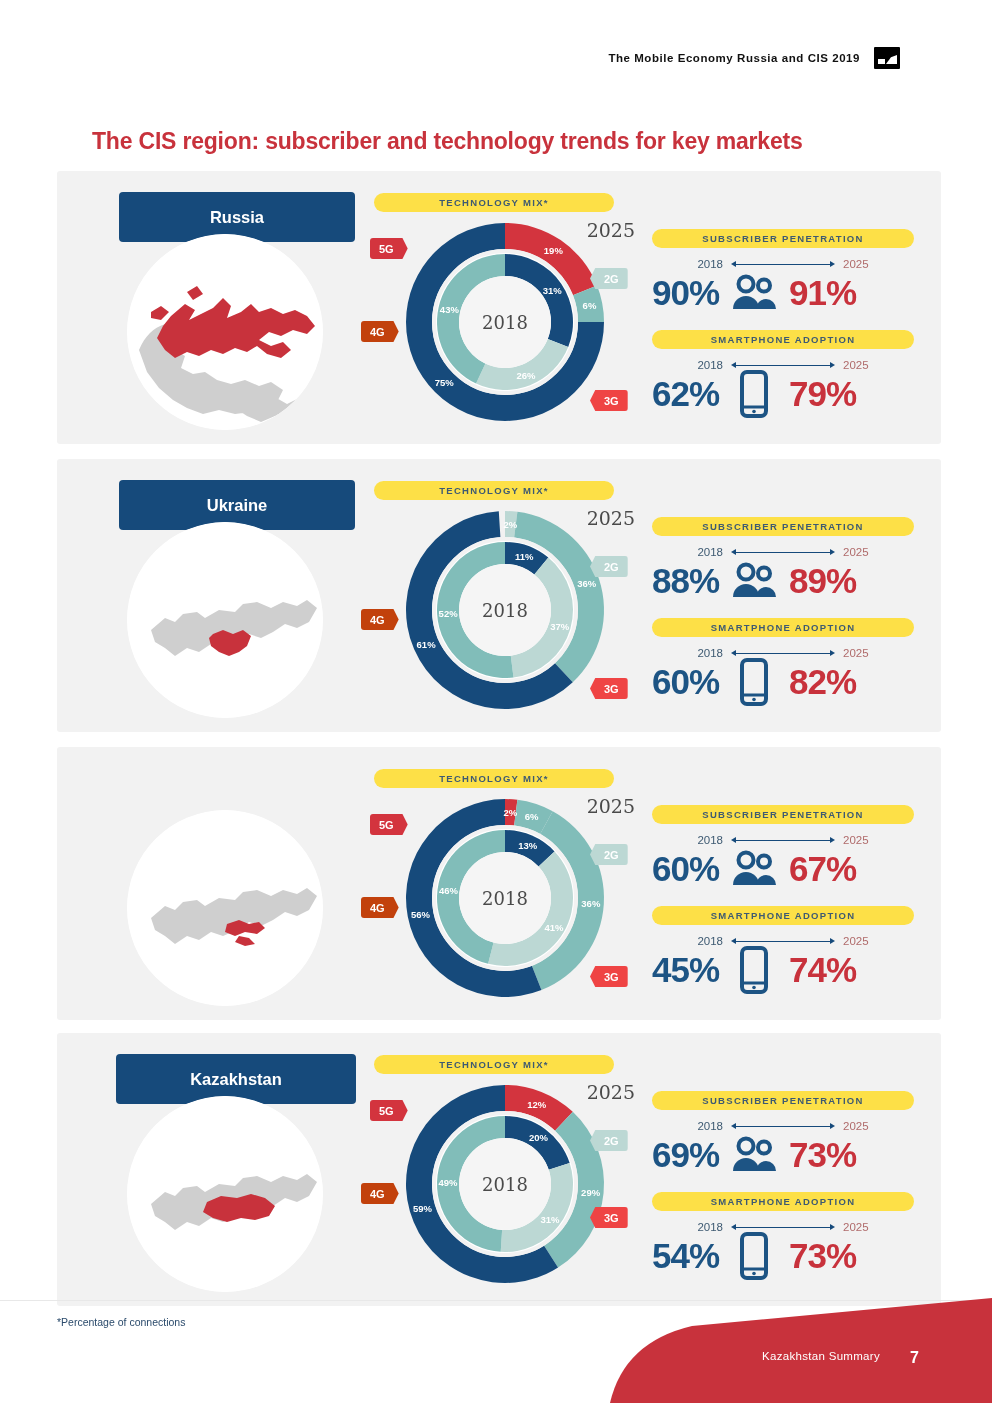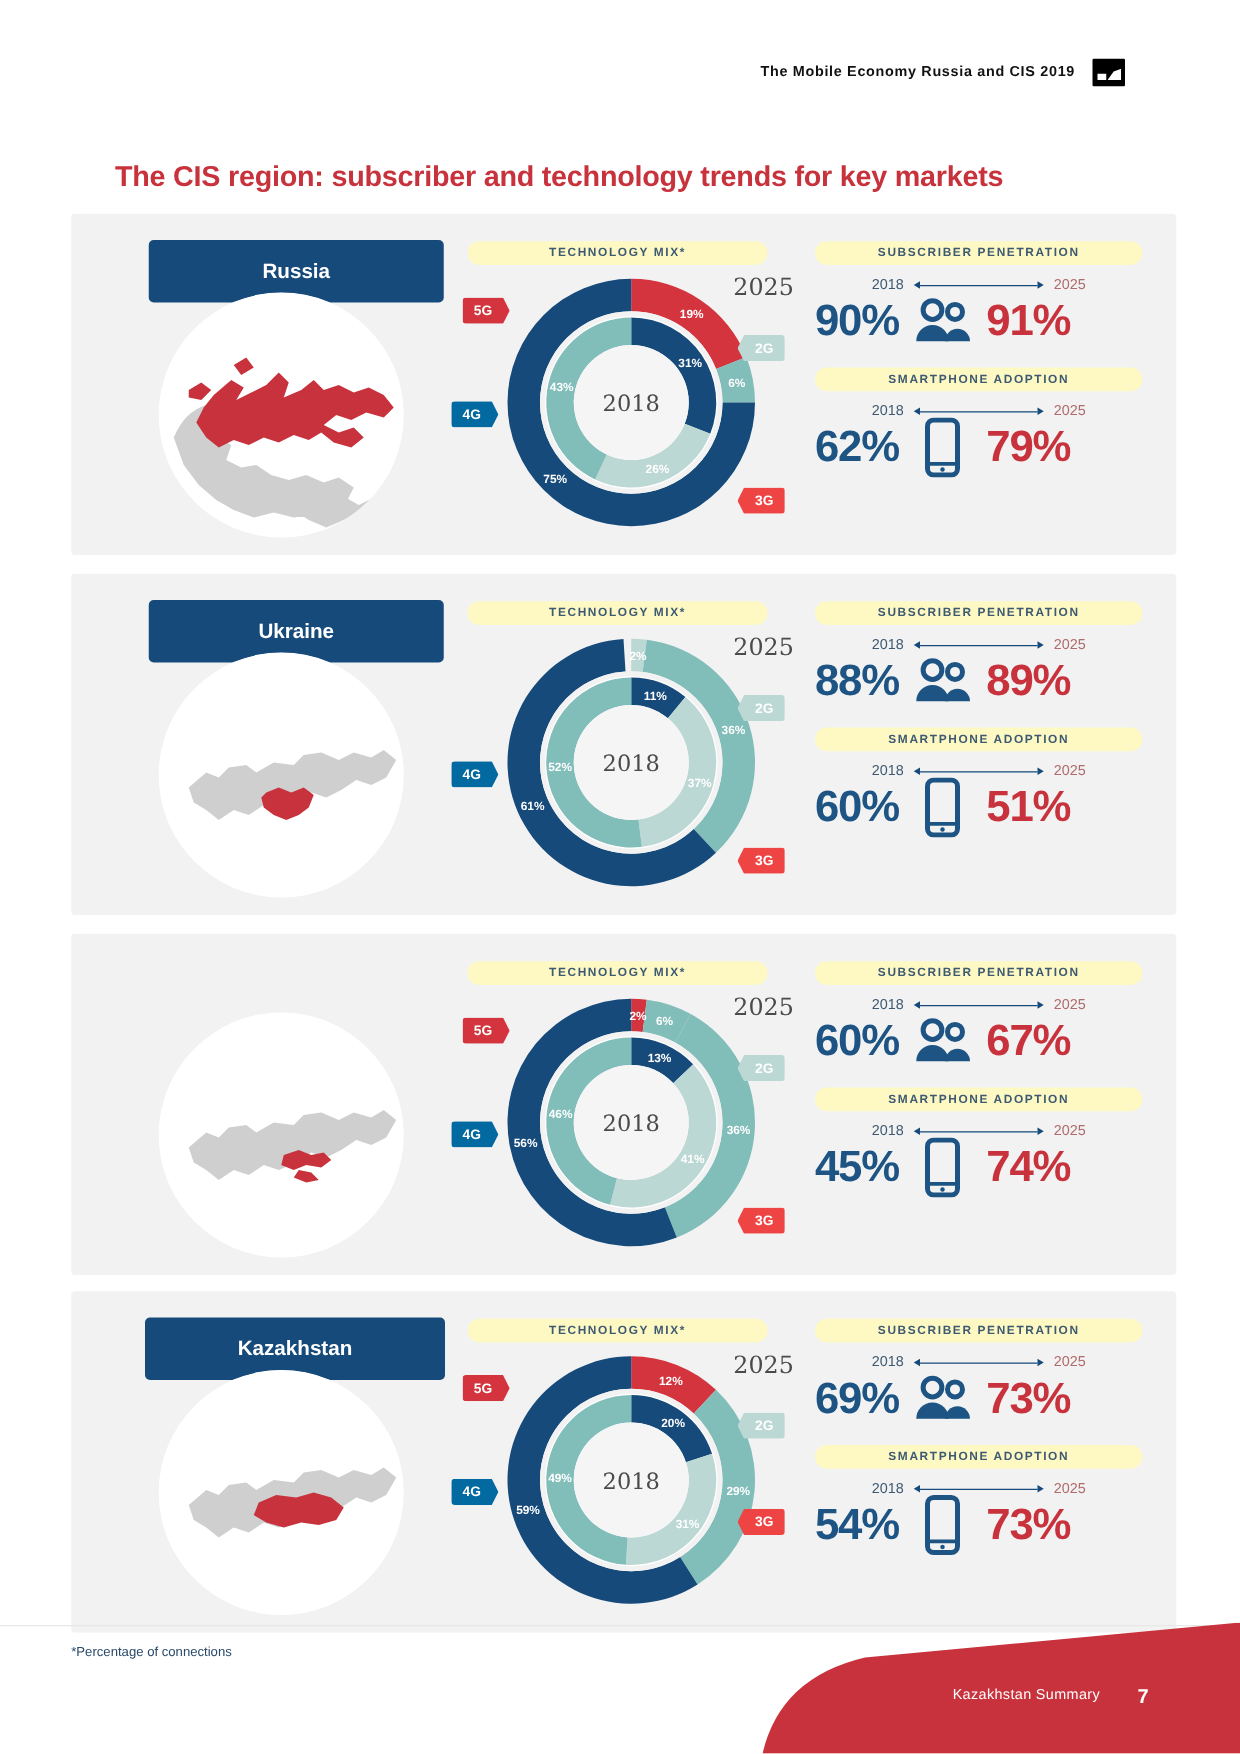--- a/index.html
+++ b/index.html
@@ -65,21 +65,21 @@
   
   .globe {
     position: absolute; left: 70px; top: 63px;
     width: 196px; height: 196px; border-radius: 50%;
     background: #ffffff; overflow: hidden;
   }
   .globe svg { display: block; }
 
   
   .sec-pill {
-    position: absolute; height: 19px; background: #fef9c3;
+    position: absolute; height: 19px; background: #fde047;
     border-radius: 9.5px; display: flex; align-items: center;
     justify-content: center; color: #3e5a72;
     font-size: 9.5px; font-weight: 700; letter-spacing: 1.3px;
   }
 
   
   .tech-block { position: absolute; left: 317px; top: 22px; width: 258px; }
   .tech-block .sec-pill { left: 0; top: 0; width: 240px; }
   #card-1 .tech-block .sec-pill,
   #card-2 .tech-block .sec-pill,
@@ -98,27 +98,27 @@
   }
 
   
   .gen-tag {
     position: absolute; height: 21px; padding: 0 9px;
     display: flex; align-items: center; justify-content: center;
     font-size: 11px; font-weight: 700; color: #ffffff;
     border-radius: 3px;
   }
   .gen-5g { background: #d3343e; clip-path: polygon(0 0,86% 0,100% 50%,86% 100%,0 100%); padding-right: 14px; }
-  .gen-4g { background: #0369a1; clip-path: polygon(0 0,86% 0,100% 50%,86% 100%,0 100%); padding-right: 14px; }
+  .gen-4g { background: #c2410c; clip-path: polygon(0 0,86% 0,100% 50%,86% 100%,0 100%); padding-right: 14px; }
   .gen-2g { background: #bcd8d4; color:#ffffff; clip-path: polygon(14% 0,100% 0,100% 100%,14% 100%,0 50%); padding-left: 14px; }
   .gen-3g { background: #ef4444; color:#ffffff; clip-path: polygon(14% 0,100% 0,100% 100%,14% 100%,0 50%); padding-left: 14px; }
 
   
   .stats-block { position: absolute; left: 595px; top: 22px; width: 262px; }
-  .stat-group { position: relative; }
+  .stat-group { position: relative; margin-top: 36px; }
   .stat-group .sec-pill { position: relative; width: 100%; margin: 0 auto; }
   .yr-row {
     display: flex; align-items: center; justify-content: center;
     gap: 8px; margin-top: 10px;
   }
   .yr-left { font-size: 11.5px; color: #3e5a72; }
   .yr-right { font-size: 11.5px; color: #b06b6b; }
   .arrow-line { position: relative; width: 104px; height: 9px; }
   .arrow-line::before {
     content: ""; position: absolute; left: 5px; right: 5px; top: 4px;
@@ -348,21 +348,21 @@
         </div>
         <div class="val-row">
           <span class="val-left">60%</span>
           <span class="stat-icon">
             <svg width="30" height="48" viewBox="0 0 30 48">
               <rect x="3" y="2" width="24" height="44" rx="5" fill="none" stroke="#1d5484" stroke-width="4"></rect>
               <line x1="5" y1="37" x2="25" y2="37" stroke="#1d5484" stroke-width="3"></line>
               <circle cx="15" cy="41.5" r="1.8" fill="#1d5484"></circle>
             </svg>
           </span>
-          <span class="val-right">51%</span>
+          <span class="val-right">82%</span>
         </div>
       </div>
     </div>
   </div>
 <div class="card" id="card-2">
     <div class="globe">
       <svg width="196" height="196" viewBox="0 0 196 196">
         <defs>
           <clipPath id="clip-Uzbekistan">
             <circle cx="98" cy="98" r="98"></circle>

